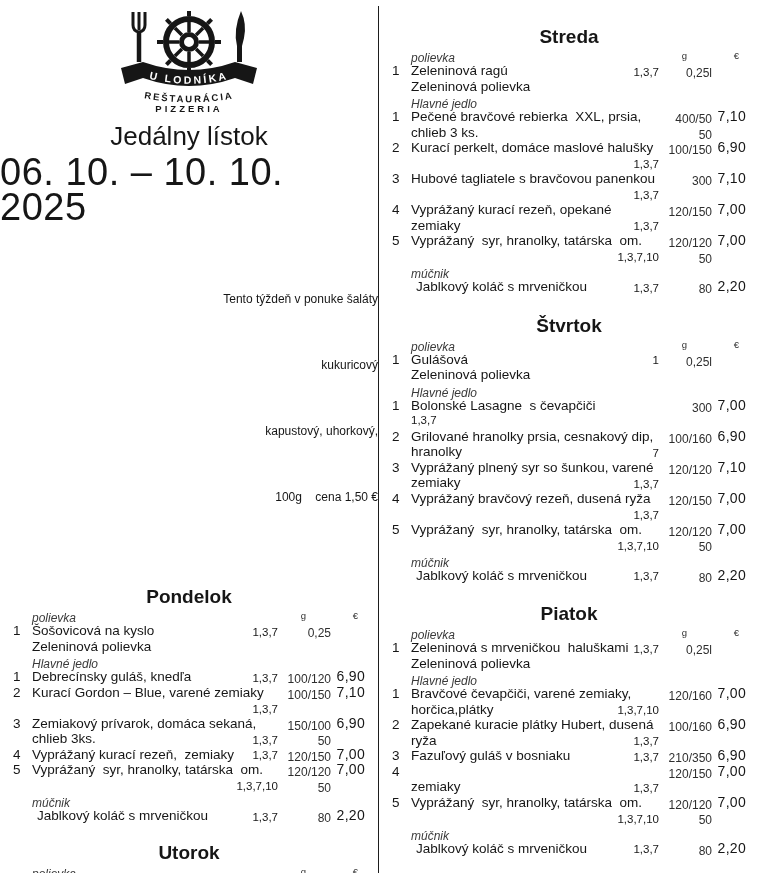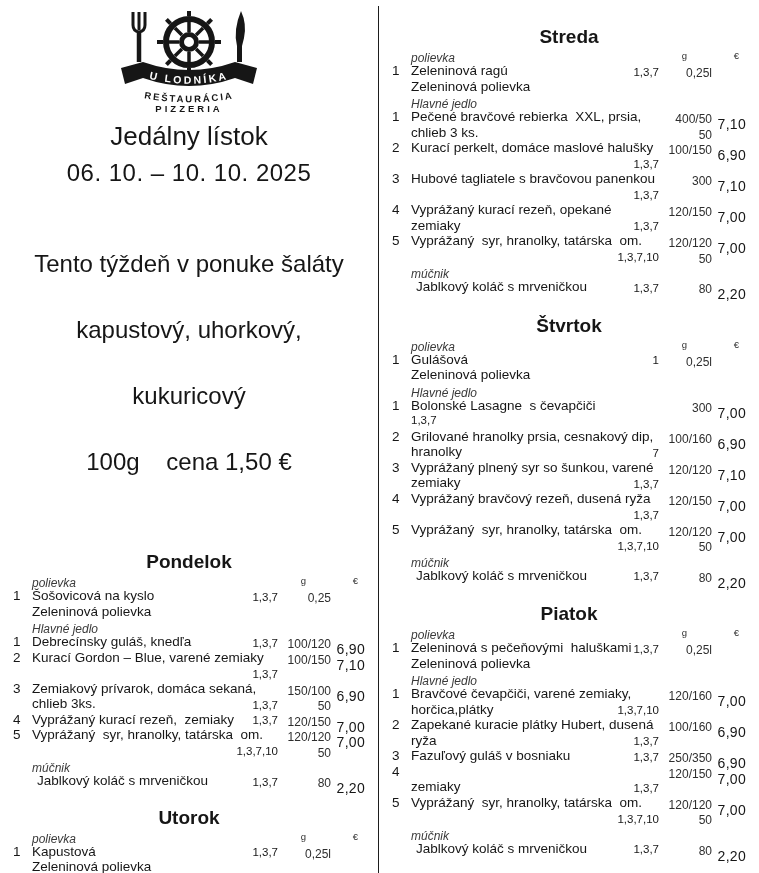--- a/index.html
+++ b/index.html
@@ -5,37 +5,37 @@
   html,body{margin:0;padding:0;background:#e8e8e8;}
   .page{position:relative;width:759px;height:873px;background:#ffffff;overflow:hidden;
         font-family:"Liberation Sans","DejaVu Sans",sans-serif;color:#161616;}
   .col{position:absolute;top:0;height:873px;box-sizing:border-box;margin-top:6px;}
   .col-left{left:0;width:378px;}
   .col-right{left:378px;width:381px;border-left:1.6px solid #1d1d1d;padding-top:10px;}
 
   
   .logo{text-align:center;padding-top:2px;height:108px;}
   .title{font-size:26px;line-height:37px;text-align:center;margin-top:2px;}
-  .date-range{font-size:24px;line-height:35px;text-align:center;letter-spacing:.5px;}
-  .subtitle{margin-top:19px;font-size:24px;line-height:22px;text-align:center;white-space:pre-wrap;}
+  .date-range{font-size:38px;line-height:35px;letter-spacing:.5px;}
+  .subtitle{margin-top:19px;font-size:12px;line-height:22px;text-align:right;white-space:pre-wrap;}
 
   
   .day-section{margin-bottom:18px;}
   .col-right .day-section{margin-bottom:20px;}
   #days-left > .day-section:first-child .day-heading{margin-top:34px;}
   .day-heading{font-size:19px;font-weight:bold;text-align:center;margin:10px 0 2px;}
   .line{position:relative;line-height:15.5px;min-height:15.5px;font-size:13.5px;}
   .label-line{line-height:10px;min-height:10px;margin-top:5px;}
   .num{position:absolute;left:13px;top:0;}
   .name{display:block;margin-left:32px;margin-right:44px;white-space:pre-wrap;}
   .small-name{font-size:11.5px;}
   .dessert-name{margin-left:37px;}
   .all{position:absolute;right:100px;top:1.5px;font-size:11.5px;white-space:nowrap;}
   .portion{position:absolute;right:47px;top:3px;font-size:12px;color:#2e2e2e;white-space:nowrap;}
-  .price{position:absolute;right:13px;top:8px;font-size:14px;letter-spacing:.3px;}
+  .price{position:absolute;right:13px;top:0;font-size:14px;letter-spacing:.3px;}
   .unit{position:absolute;font-size:9.5px;color:#2e2e2e;}
   .unit-g{right:72px;top:-2px;}
   .unit-e{right:20px;top:-2px;}
   .sec-label{display:block;margin-left:32px;font-size:12px;color:#3a3a3a;font-style:italic;}
 </style>
 </head>
 <body>
 
 <div class="page">
   <div class="col col-left">
@@ -83,22 +83,22 @@
           <text font-size="9.5" font-weight="bold" fill="#161616" letter-spacing="2">
             <textPath href="#restArc" startOffset="50%" text-anchor="middle">REŠTAURÁCIA</textPath>
           </text>
           <text x="84" y="104" text-anchor="middle" font-size="9.5" font-weight="bold" fill="#161616" letter-spacing="3">PIZZERIA</text>
         </svg>
       </div>
       <div class="title">Jedálny lístok</div>
       <div class="date-range">06. 10. – 10. 10. 2025</div>
       <div class="subtitle">
         <div>Tento týždeň v ponuke šaláty</div>
+        <div>kukuricový</div>
         <div>kapustový, uhorkový,</div>
-        <div>kukuricový</div>
         <div>100g    cena 1,50 €</div>
       </div>
     </div>
     <div id="days-left">
         <section class="day-section">
           <div class="day-heading">Pondelok</div>
           <div class="line label-line">
             <span class="sec-label">polievka</span>
             <span class="unit unit-g">g</span>
             <span class="unit unit-e">€</span>
@@ -353,21 +353,21 @@
         </section>
         <section class="day-section">
           <div class="day-heading">Piatok</div>
           <div class="line label-line">
             <span class="sec-label">polievka</span>
             <span class="unit unit-g">g</span>
             <span class="unit unit-e">€</span>
           </div>
           <div class="line">
             <span class="num">1</span>
-            <span class="name">Zeleninová s pečeňovými  haluškami</span>
+            <span class="name">Zeleninová s mrveničkou  haluškami</span>
             <span class="all">1,3,7</span>
             <span class="portion">0,25l</span>
           </div>
           <div class="line">
             <span class="name">Zeleninová polievka</span>
           </div>
           <div class="line label-line">
             <span class="sec-label">Hlavné jedlo</span>
           </div>
           <div class="line">
@@ -387,21 +387,21 @@
             <span class="price">6,90</span>
           </div>
           <div class="line">
             <span class="name">ryža</span>
             <span class="all">1,3,7</span>
           </div>
           <div class="line">
             <span class="num">3</span>
             <span class="name">Fazuľový guláš v bosniaku</span>
             <span class="all">1,3,7</span>
-            <span class="portion">250/350</span>
+            <span class="portion">210/350</span>
             <span class="price">6,90</span>
           </div>
           <div class="line">
             <span class="num">4</span>
             <span class="portion">120/150</span>
             <span class="price">7,00</span>
           </div>
           <div class="line">
             <span class="name">zemiaky</span>
             <span class="all">1,3,7</span>

